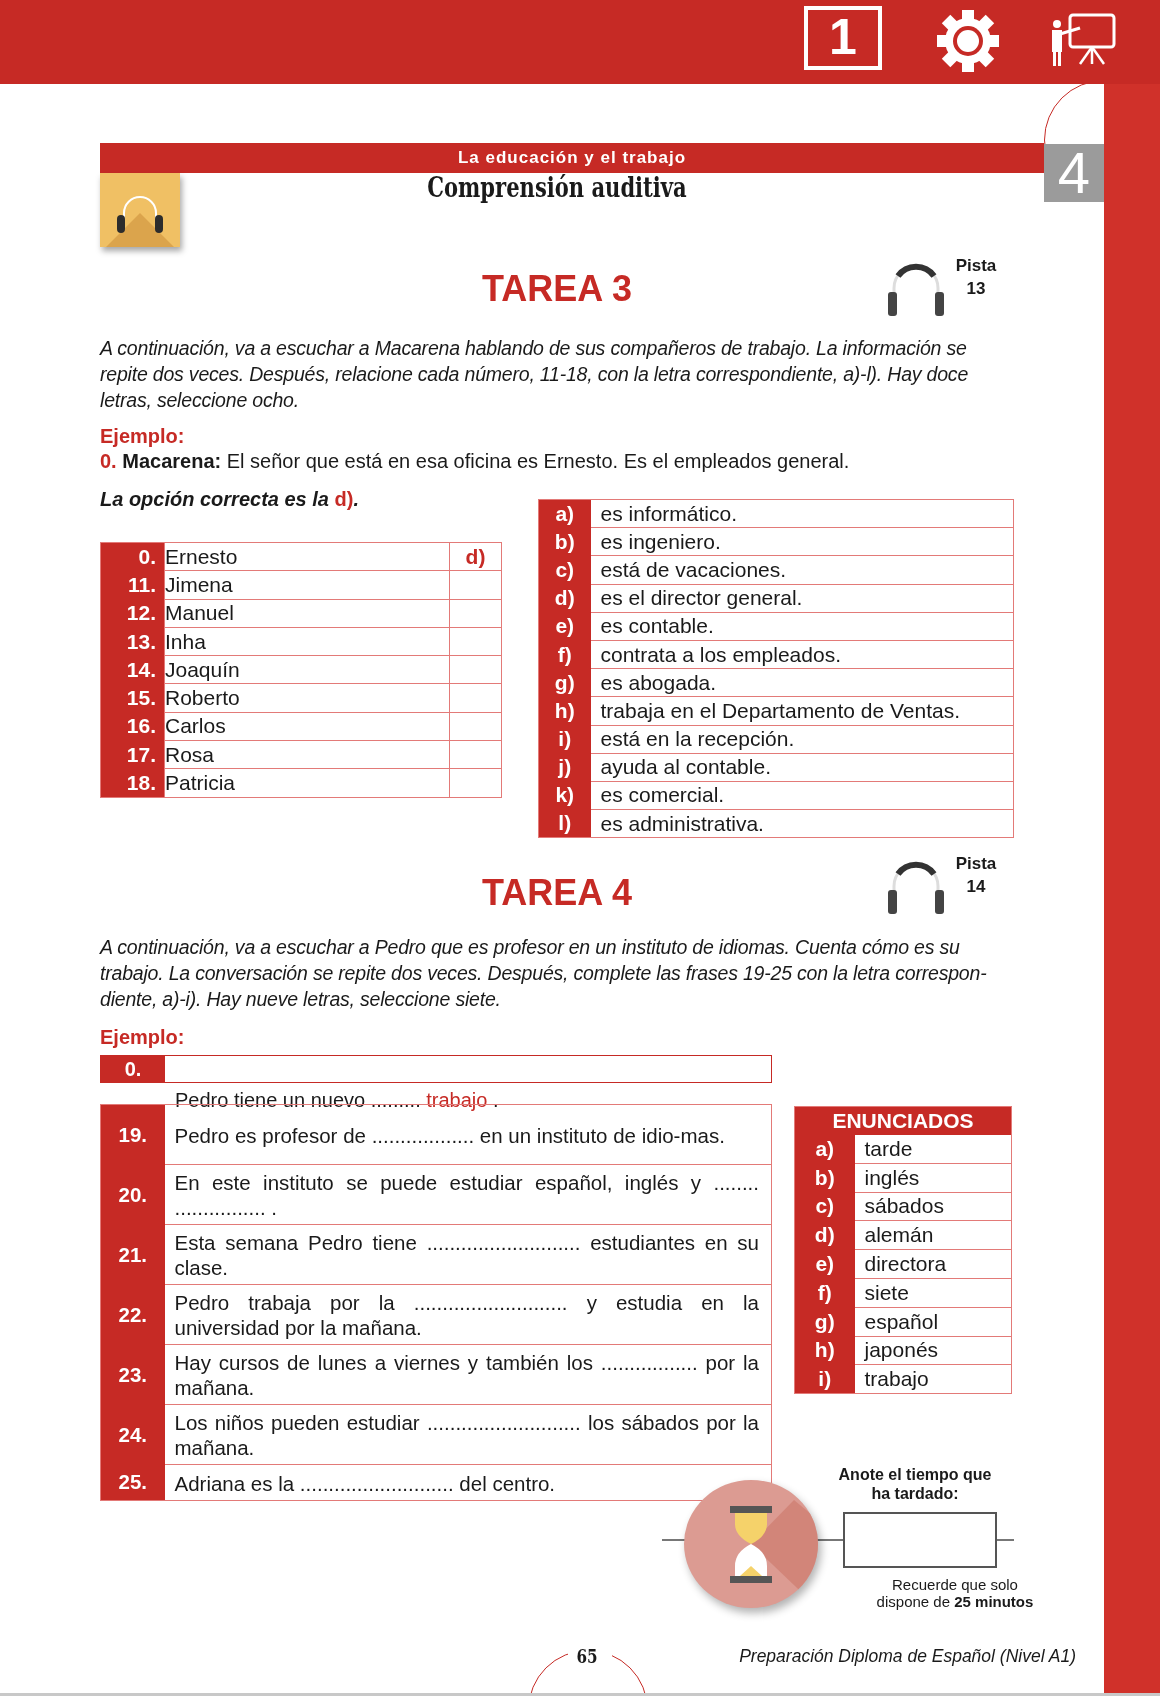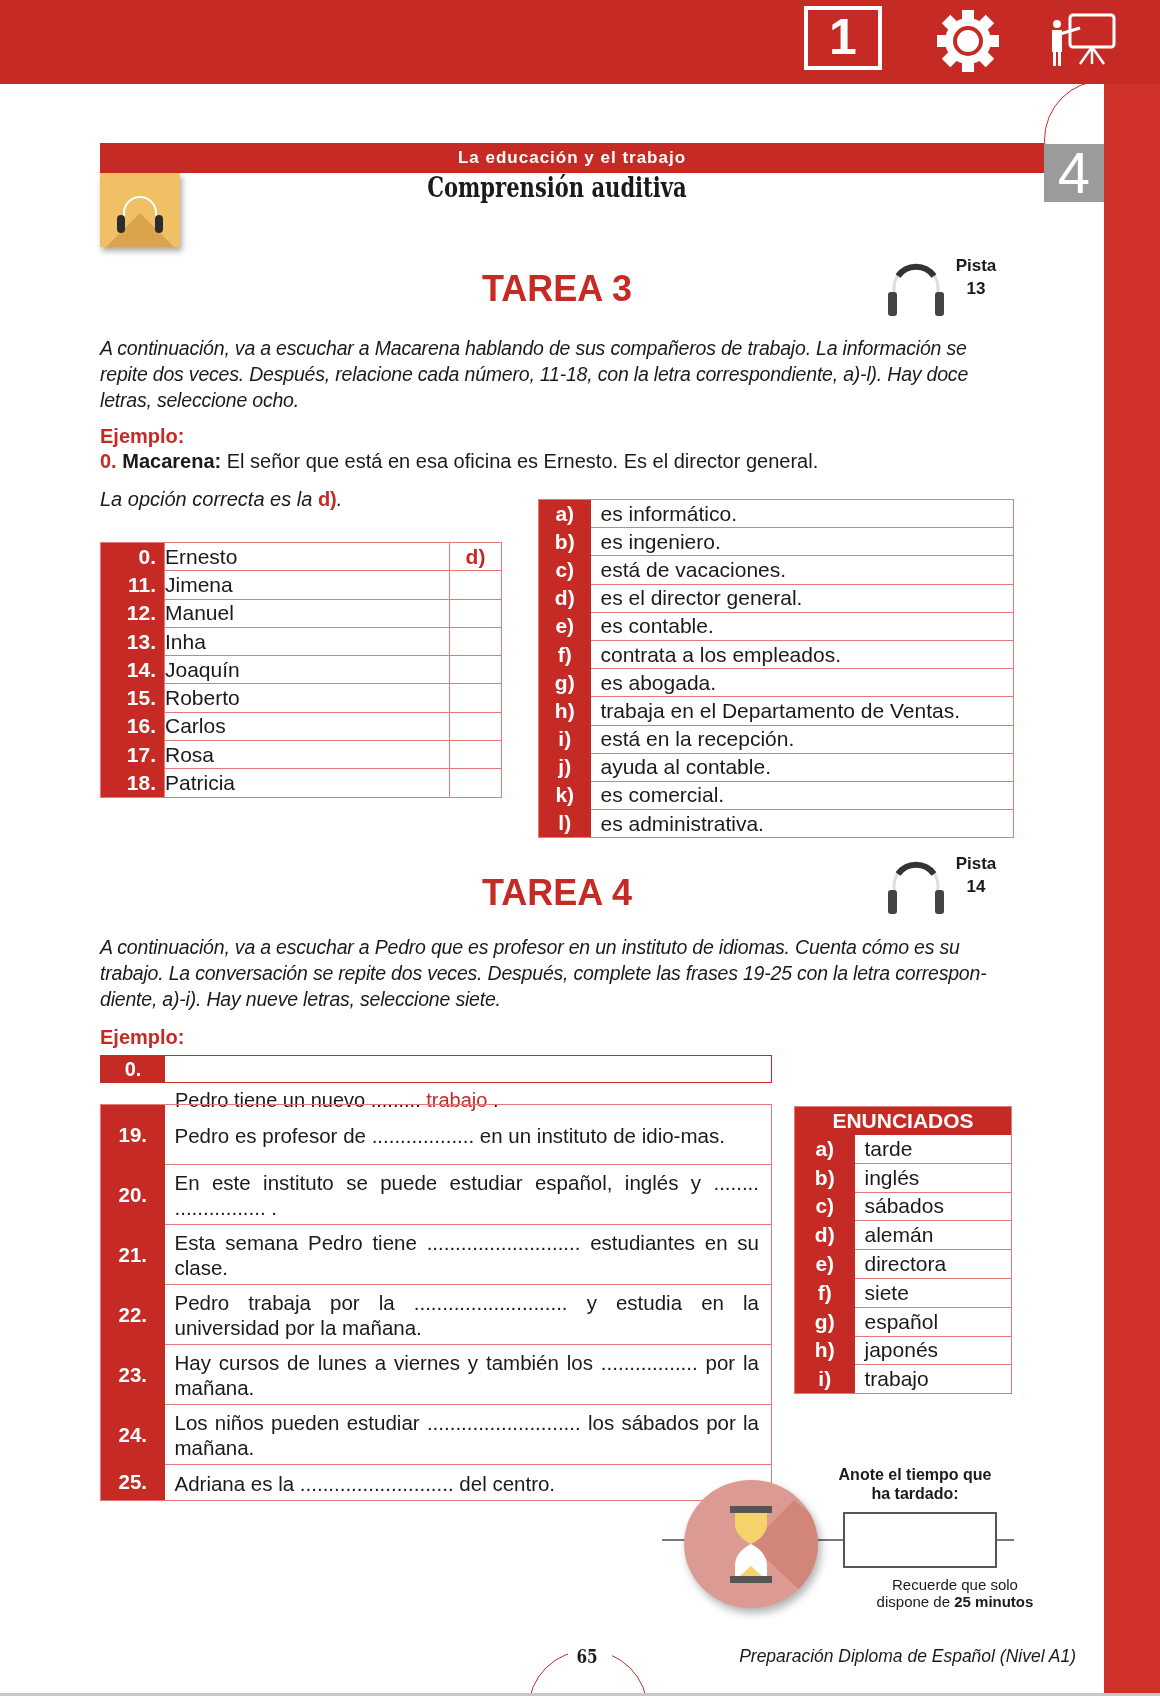--- a/index.html
+++ b/index.html
@@ -30,21 +30,21 @@
   .pista { position: absolute; width: 110px; height: 70px; }
   .pista svg { position: absolute; left: 0; top: 0; }
   .pista-label { position: absolute; left: 66px; top: 0; width: 52px; text-align: center; font-weight: bold; font-size: 17px; line-height: 23px; }
 
   .instr { position: absolute; left: 100px; width: 914px; font-style: italic; font-size: 19.5px; line-height: 26px; letter-spacing: -0.2px; }
   .ejemplo { position: absolute; left: 100px; color: var(--red); font-weight: bold; font-size: 20px; }
   .ex-line { position: absolute; left: 100px; font-size: 20px; }
   .ex-line .n { color: var(--red); font-weight: bold; }
   .ex-line .who { font-weight: bold; }
   .opt { position: absolute; left: 100px; font-size: 20px; }
-  .opt i { font-style: italic; }
+  .opt i { font-style: italic; font-weight: bold; }
   .opt b { color: var(--red); }
 
   
   .names { position: absolute; left: 100px; top: 542px; width: 402px; border: 1.5px solid var(--pink); border-collapse: collapse; }
   .names td { height: 28.3px; border-bottom: 1.5px solid var(--pink); font-size: 21px; }
   .names td.num { width: 64px; background: var(--red); color: #fff; font-weight: bold; text-align: right; padding-right: 8px; border-bottom: none; }
   .names td.nm { border-left: 1.5px solid var(--pink); }
   .names td.ans { width: 52px; border-left: 1.5px solid var(--pink); color: var(--red); font-weight: bold; text-align: center; }
 
   
@@ -149,21 +149,21 @@
   <div class="pista-label">
     <div>Pista</div>
     <div>13</div>
   </div>
 </div>
 <div class="instr" style="top:335px">A continuación, va a escuchar a Macarena hablando de sus compañeros de trabajo. La información se repite dos veces. Después, relacione cada número, 11-18, con la letra correspondiente, a)-l). Hay doce letras, seleccione ocho.</div>
 <div class="ejemplo" style="top:425px">Ejemplo:</div>
 <div class="ex-line" style="top:450px">
   <span class="n">0.</span>
   <span class="who">Macarena:</span>
-  <span>El señor que está en esa oficina es Ernesto. Es el director general.</span>
+  <span>El señor que está en esa oficina es Ernesto. Es el empleados general.</span>
 </div>
 <div class="opt" style="top:488px">
   <i>La opción correcta es la</i>
   <b>d)</b><i>.</i>
 </div>
 
 <table class="names">
   <tbody id="names-body">
       <tr>
         <td class="num">0.</td>

